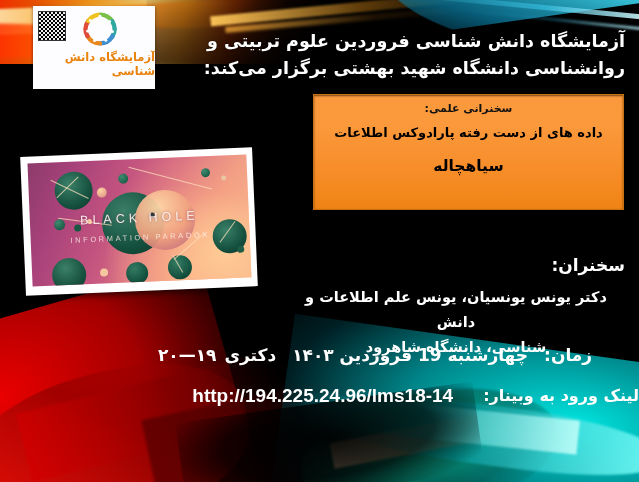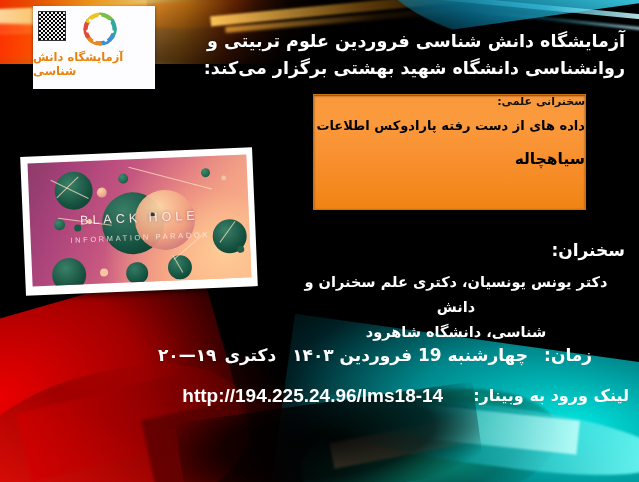--- a/index.html
+++ b/index.html
@@ -186,21 +186,21 @@
     border: 1px solid #333;
     box-sizing: border-box;
   }
   .logo-ring-wrap {
     position: absolute; left: 48px; top: 4px;
     width: 38px; height: 38px;
   }
   .logo-ring-wrap svg { display:block; }
   .logo-fa {
     position: absolute; left: 0; right: 0; top: 44px;
-    text-align: left;
+    text-align: right;
     color: #e8820c;
     font-size: 11.5px;
     font-weight: bold;
     direction: rtl;
     letter-spacing: .2px;
   }
   .logo-en {
     position: absolute; left: 0; right: 0; top: 59px;
     text-align: center;
     color: #1f3f9b;
@@ -220,27 +220,28 @@
     font-weight: bold;
     line-height: 1.52;
     font-family: "DejaVu Sans", sans-serif;
     text-shadow: 0 0 2px rgba(0,0,0,.9);
   }
 
   
   #talk-box {
     position: absolute;
     left: 313px; top: 94px;
-    width: 273px; height: 116px;
+    width: 311px; height: 116px;
     background: linear-gradient(180deg, #f9993c 0%, #fb9a3d 22%, #f8902f 55%, #f58a22 78%, #ef8314 100%);
     border: 1px solid #c9700f;
     box-shadow: 0 1px 2px rgba(0,0,0,.55) inset, 0 2px 4px rgba(0,0,0,.6);
     direction: rtl;
-    text-align: right;
+    text-align: center;
     box-sizing: border-box;
+    padding-top: 7px;
   }
   .talk-kicker {
     color: #111;
     font-size: 11px;
     font-weight: bold;
     margin-bottom: 9px;
   }
   .talk-title-1 {
     color: #000;
     font-size: 13px;
@@ -301,20 +302,21 @@
     width: 338px;
     direction: rtl;
     text-align: center;
     color: #fff;
   }
   .speaker-label {
     text-align: right;
     font-size: 17px;
     font-weight: bold;
     margin-bottom: 10px;
+    margin-top: 15px;
   }
   .speaker-name {
     font-size: 14.5px;
     font-weight: bold;
     line-height: 1.72;
   }
 
   
   #date-line {
     position: absolute;
@@ -325,21 +327,21 @@
     color: #fff;
     font-size: 17px;
     font-weight: bold;
     white-space: nowrap;
   }
   #date-line .gap { display: inline-block; width: 16px; }
 
   
   #link-line {
     position: absolute;
-    right: 10px; top: 385px;
+    right: 0; top: 385px;
     width: 600px;
     direction: rtl;
     color: #fff;
     font-size: 16px;
     font-weight: bold;
     white-space: nowrap;
     text-align: right;
   }
   #link-line .url {
     direction: ltr;
@@ -454,21 +456,21 @@
       <div class="tick" style="left:13%;top:49%;width:54px;transform:rotate(10deg);"></div>
       <div class="tick" style="left:63%;top:72%;width:40px;transform:rotate(-38deg);"></div>
 
       <div class="ph-title">BLACK HOLE</div>
       <div class="ph-sub">INFORMATION PARADOX</div>
     </div>
   </div>
 
   <div id="speaker-block">
     <div class="speaker-label">سخنران:</div>
-    <div class="speaker-name">دکتر یونس یونسیان، دکتری علم سخنران و دانش</div>
+    <div class="speaker-name">دکتر یونس یونسیان، یونس علم اطلاعات و دانش</div>
     <div class="speaker-name">شناسی، دانشگاه شاهرود</div>
   </div>
 
   <div id="date-line">
     <span>زمان:</span><span class="gap"></span><span>چهارشنبه 19 فروردین ۱۴۰۳</span><span class="gap"></span><span>دکتری</span><span class="gap" style="width:8px"></span><span>۱۹—۲۰</span>
   </div>
 
   <div id="link-line">
     <span>لینک ورود به وبینار:</span><span class="url">http://194.225.24.96/lms18-14</span>
   </div>

